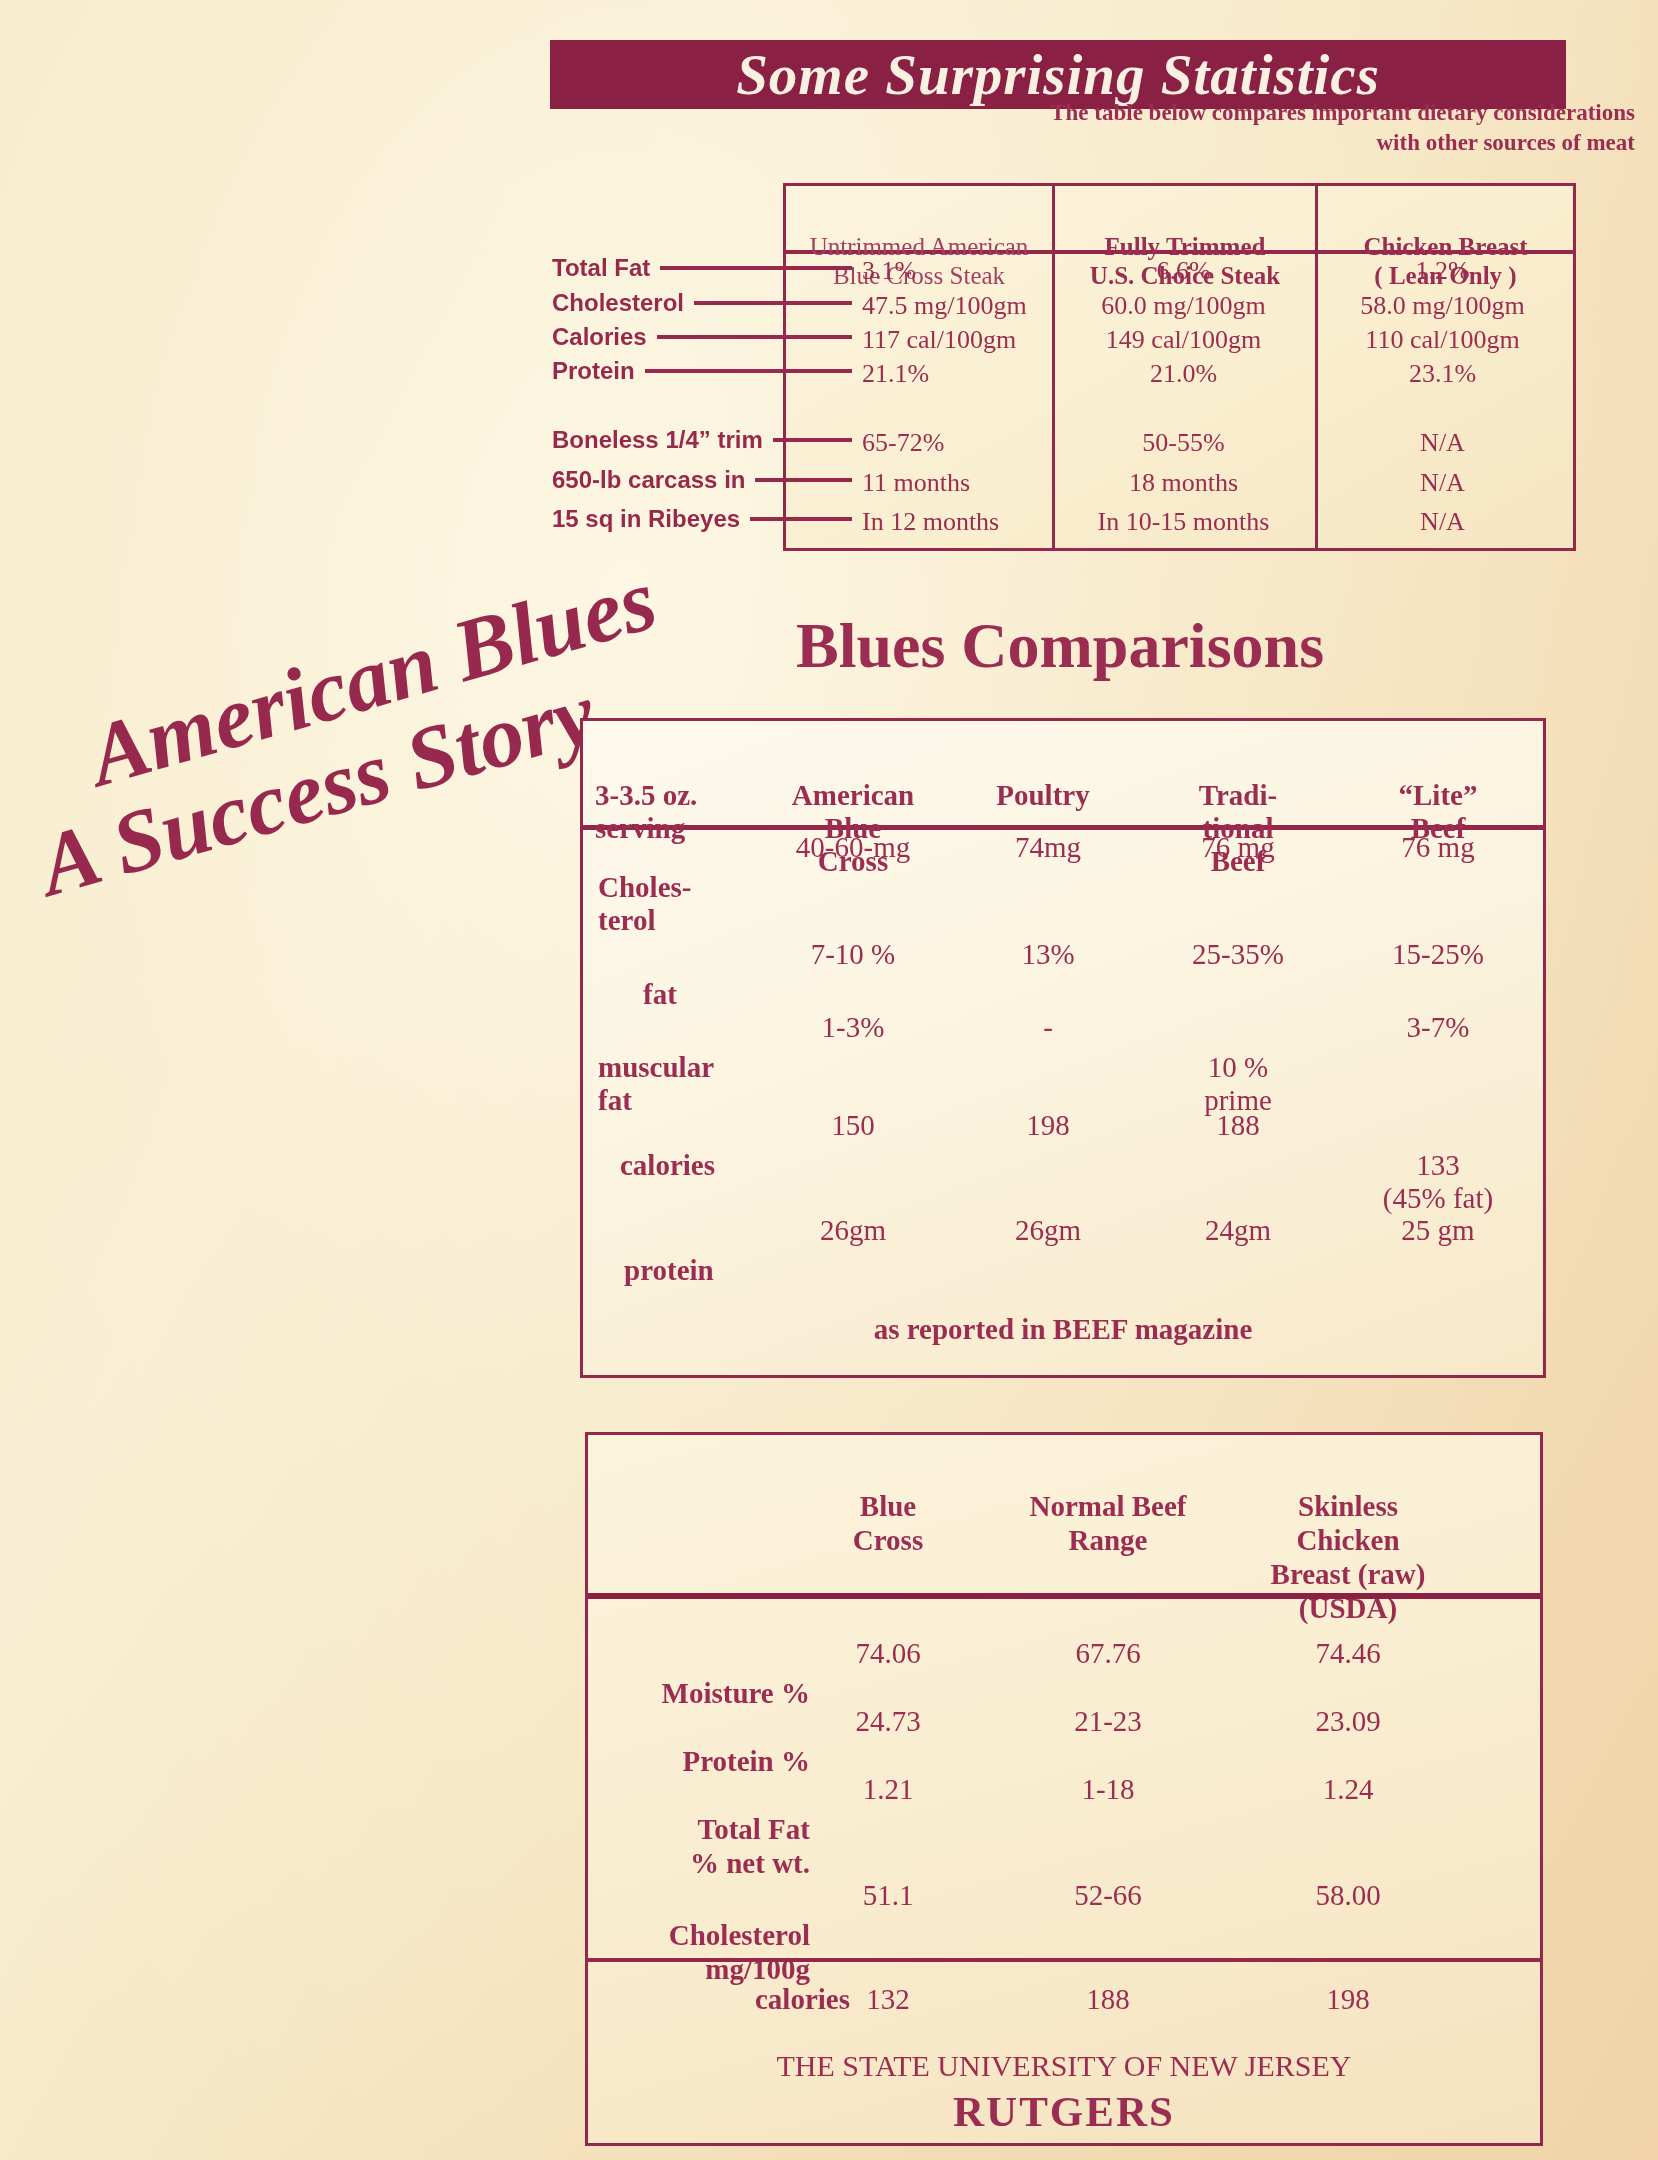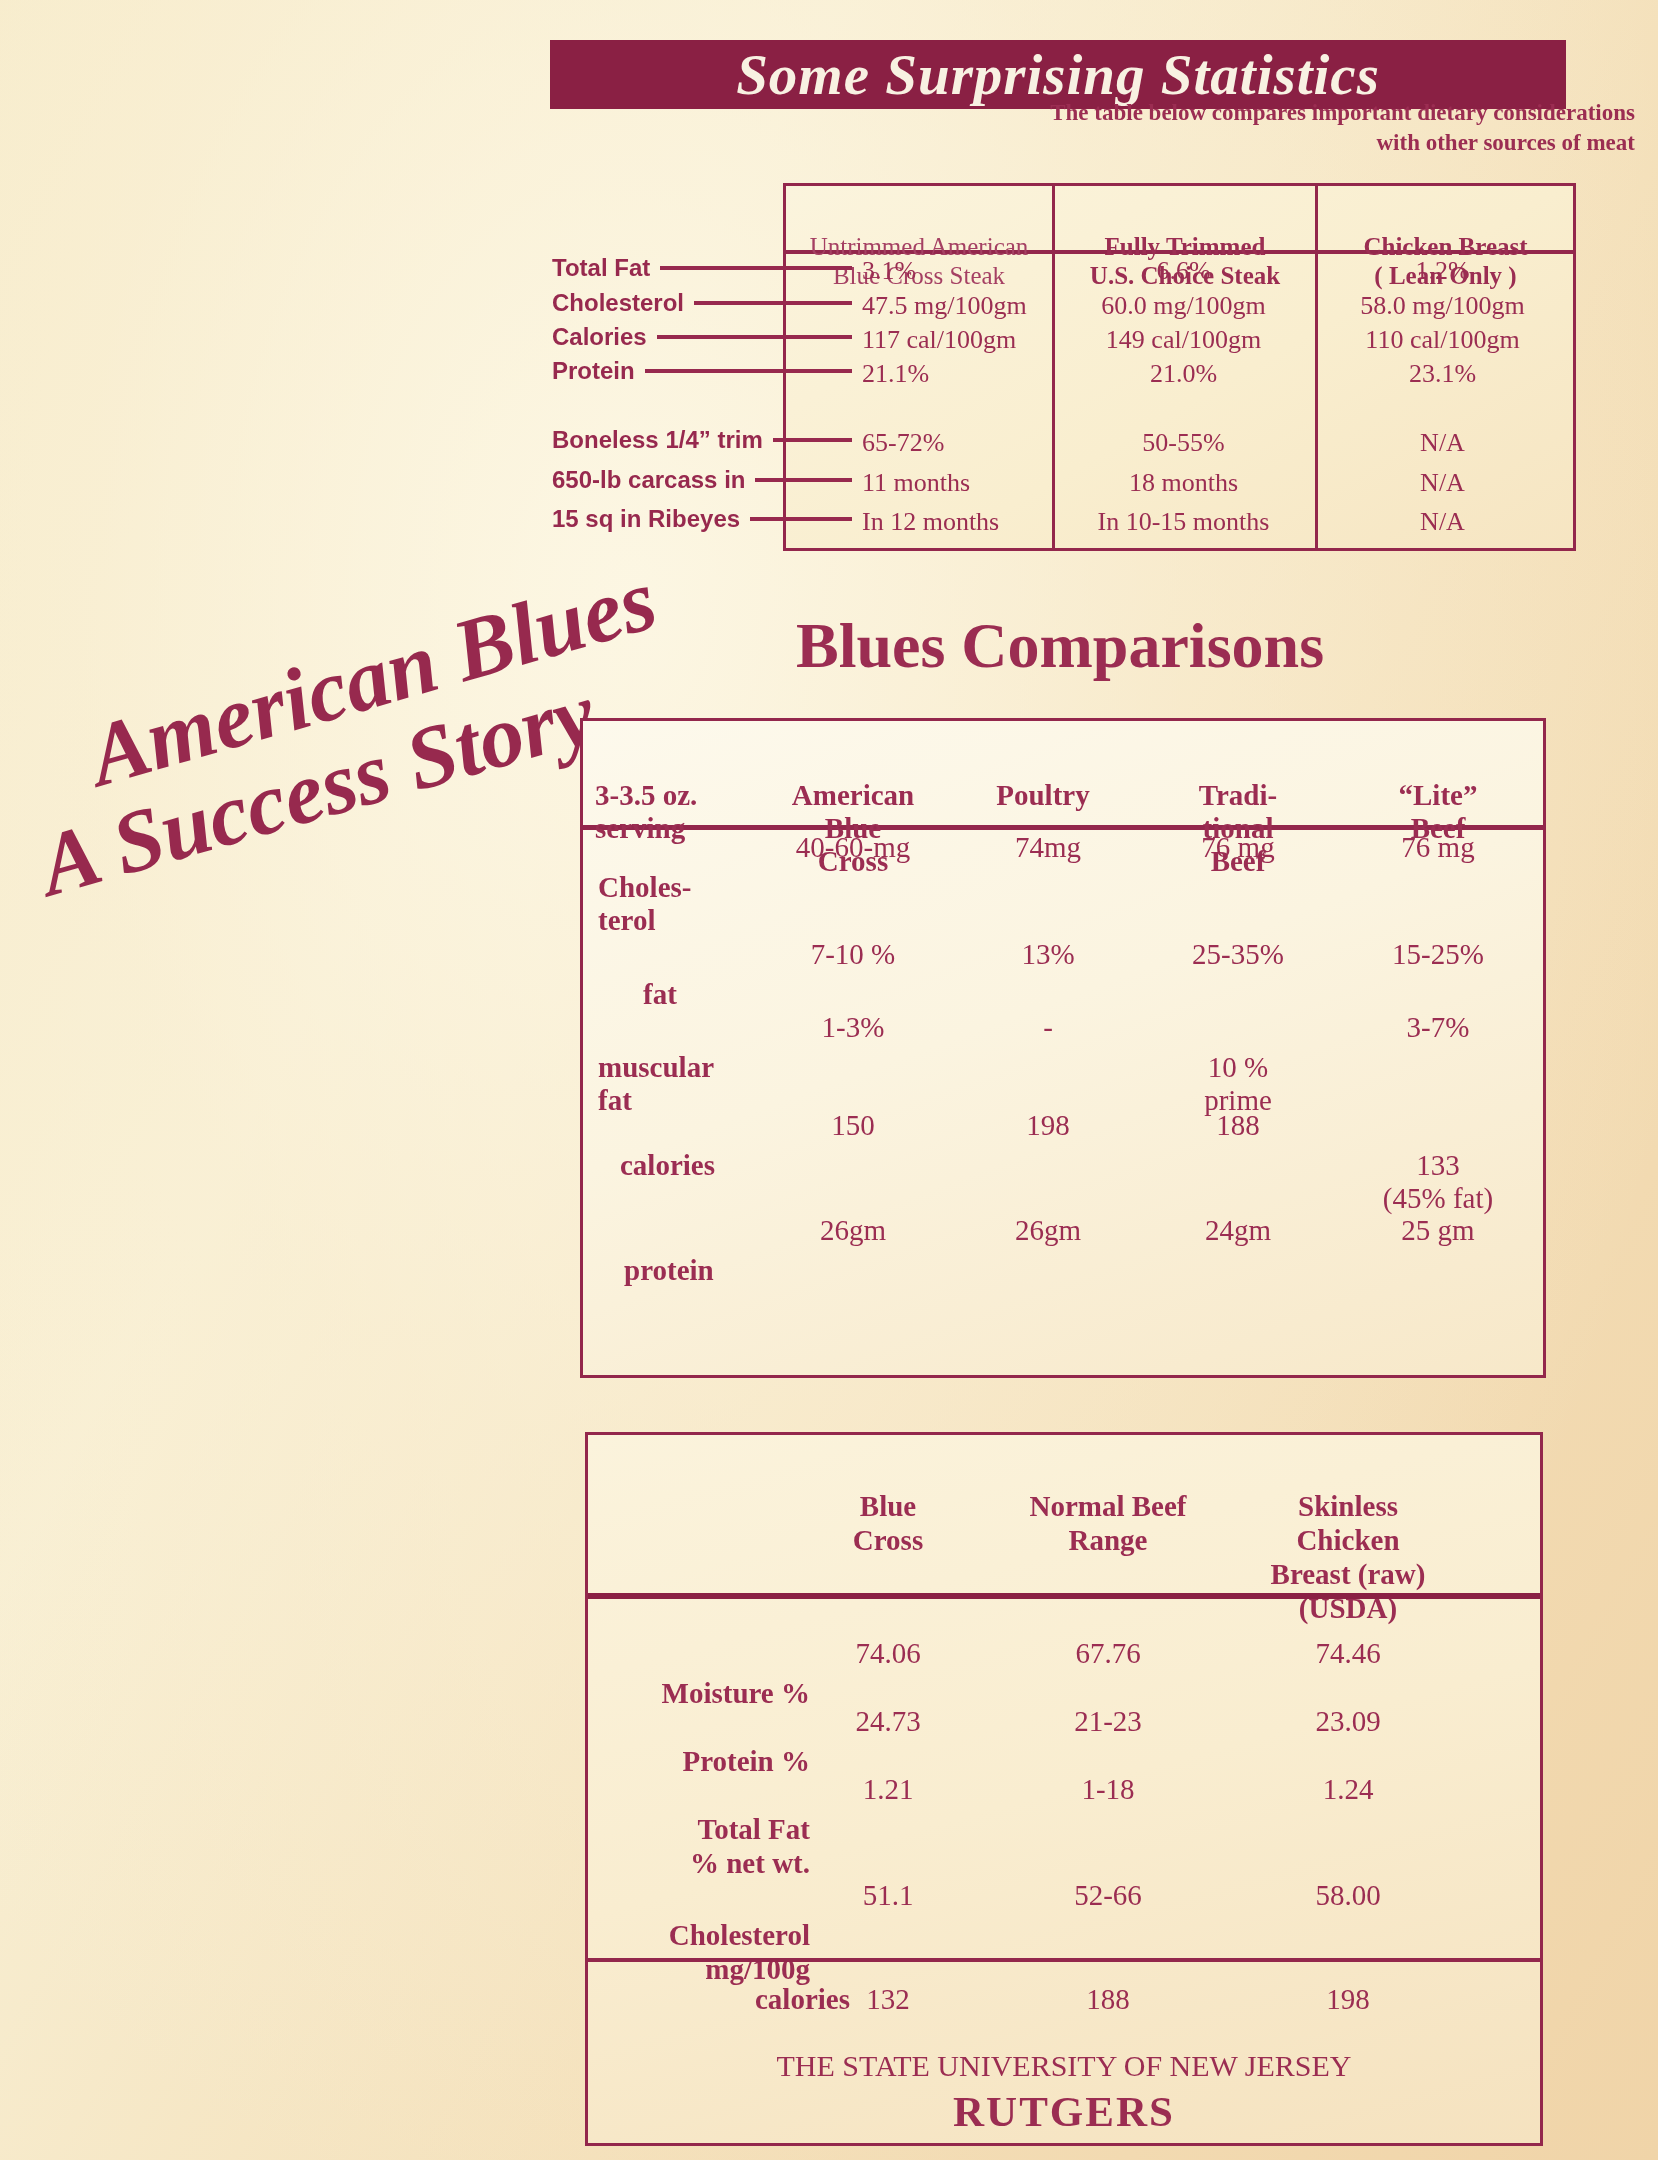--- a/index.html
+++ b/index.html
@@ -242,20 +242,21 @@
 (45% fat)</span>
     </div>
     <div class="t2-row" style="top:493px">
       <span class="t2-label pre" style="padding-left:26px">protein</span>
       <span class="t2v v1">26gm</span>
       <span class="t2v v2">26gm</span>
       <span class="t2v v3">24gm</span>
       <span class="t2v v4">25 gm</span>
     </div>
 
+    <div class="t2-foot">as reported in BEEF magazine</div>
   </div>
 
   <div class="abs t3-box">
     <div class="t3-head pre" style="left:210px;width:180px">Blue
 Cross</div>
     <div class="t3-head pre" style="left:420px;width:200px">Normal Beef
 Range</div>
     <div class="t3-head pre" style="left:650px;width:220px">Skinless
 Chicken
 Breast (raw)

